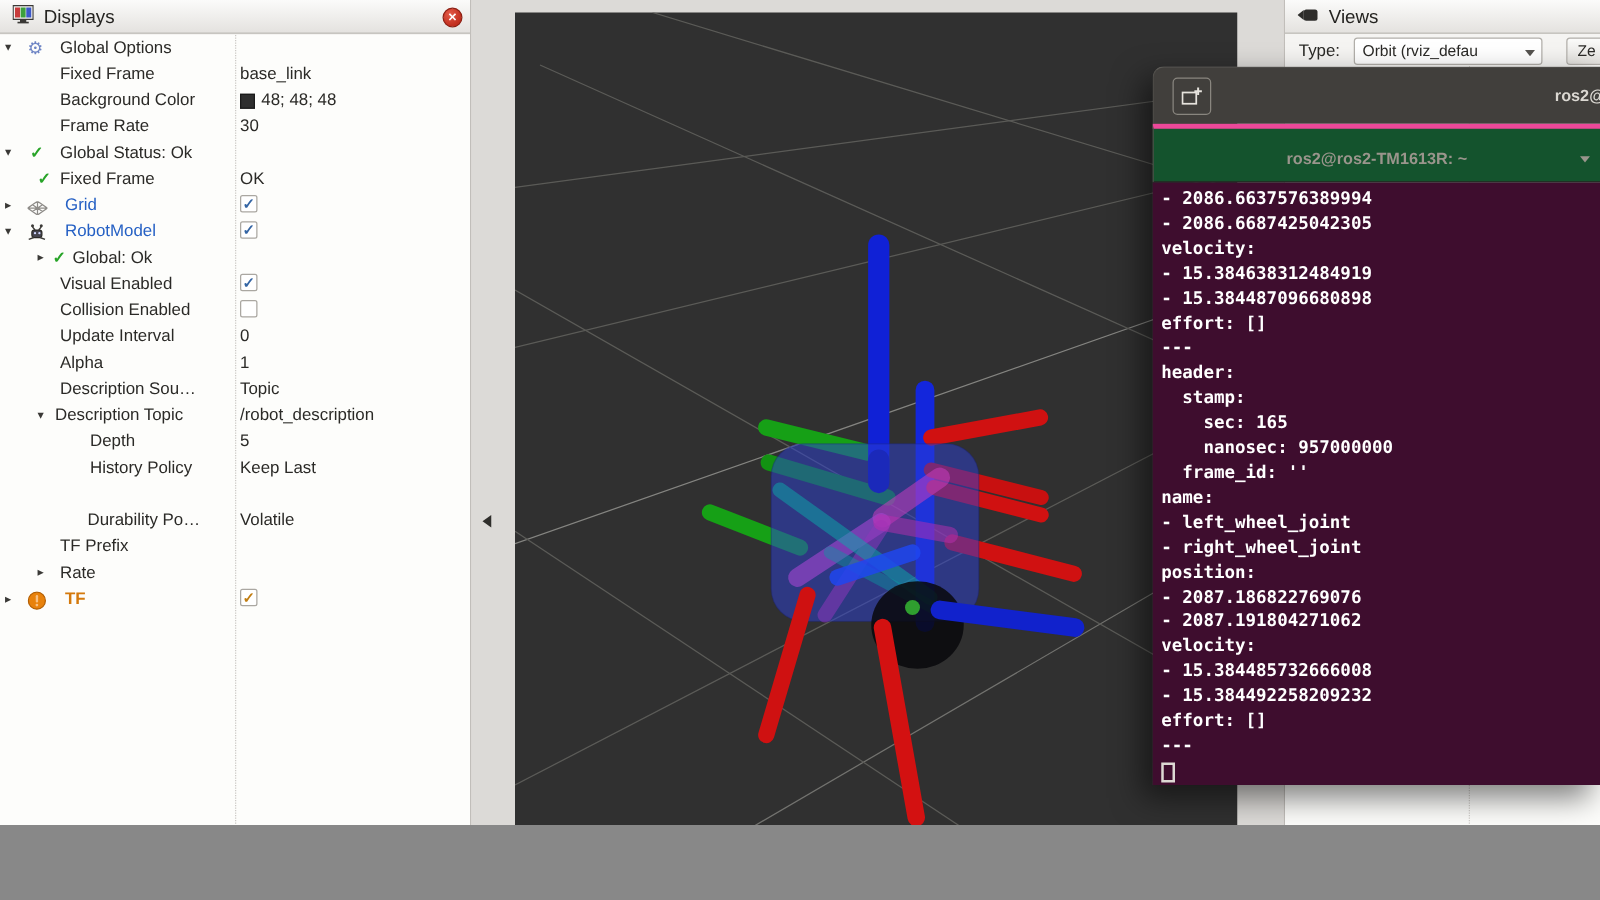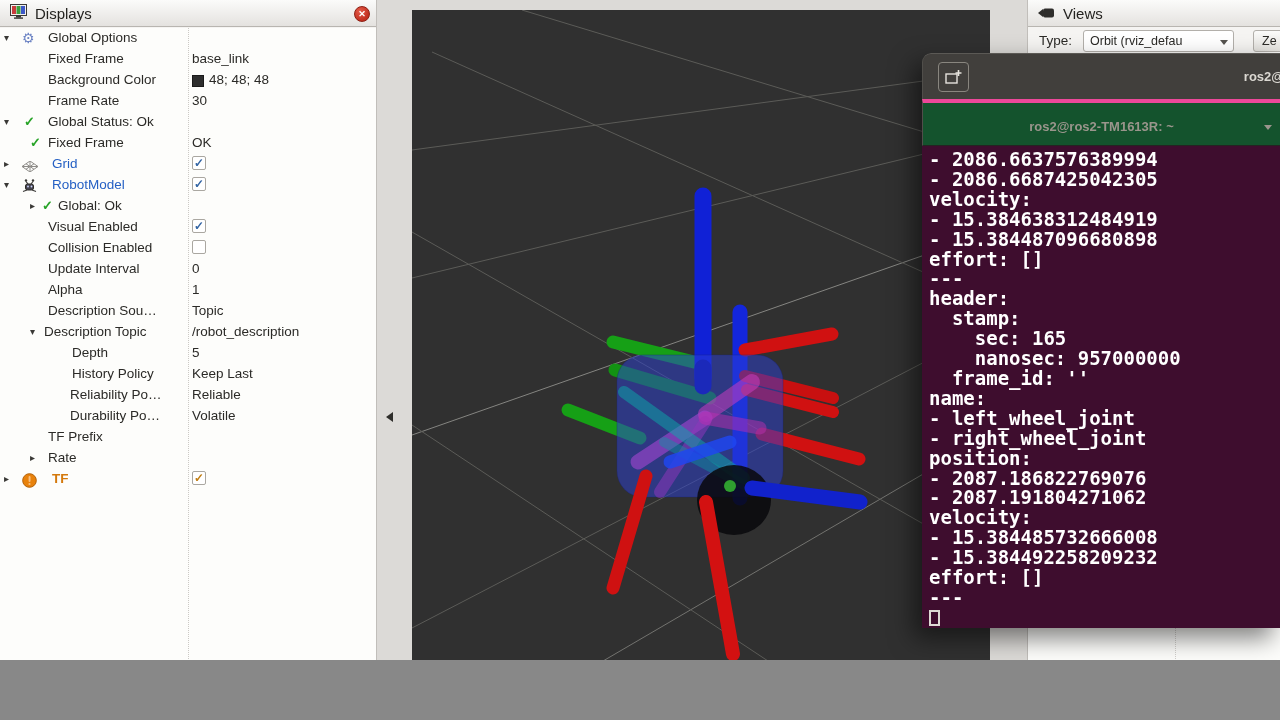--- a/index.html
+++ b/index.html
@@ -128,21 +128,21 @@
     color:#9a958c; font-size:13px; font-weight:bold;
   }
   #term-tab-arrow {
     position:absolute; right:8px; top:22px; width:0; height:0;
     border-left:4px solid transparent; border-right:4px solid transparent;
     border-top:5px solid #9a958c;
   }
   #term-body {
     position:relative; height:482px; background:#3e0d2e;
     padding:4px 0 0 7px;
-    font-family:"DejaVu Sans Mono", monospace; font-size:19px; line-height:19.9px;
+    font-family:"DejaVu Sans Mono", monospace; font-size:14px; line-height:19.9px;
     color:#ffffff; font-weight:bold;
   }
   #term-body pre { font:inherit; white-space:pre; }
   #term-cursor {
     display:block; width:11px; height:16px; margin-top:2px;
     border:2px solid #ddd9d4; background:transparent;
   }
 </style>
 </head>
 <body>
@@ -249,24 +249,20 @@
           <span class="" style="left:44px">Description Topic</span>
           <span class="val">/robot_description</span>
         </div>
         <div class="trow" style="top: 315px;">
           <span class="" style="left:72px">Depth</span>
           <span class="val">5</span>
         </div>
         <div class="trow" style="top: 336px;">
           <span class="" style="left:72px">History Policy</span>
           <span class="val">Keep Last</span>
-        </div>
-        <div class="trow" style="top: 357px;">
-          <span class="" style="left:70px">Reliability Po…</span>
-          <span class="val">Reliable</span>
         </div>
         <div class="trow" style="top: 378px;">
           <span class="" style="left:70px">Durability Po…</span>
           <span class="val">Volatile</span>
         </div>
         <div class="trow" style="top: 399px;">
           <span class="" style="left:48px">TF Prefix</span>
         </div>
         <div class="trow" style="top: 420px;">
           <span class="arrow" style="left:30px">▸</span>

